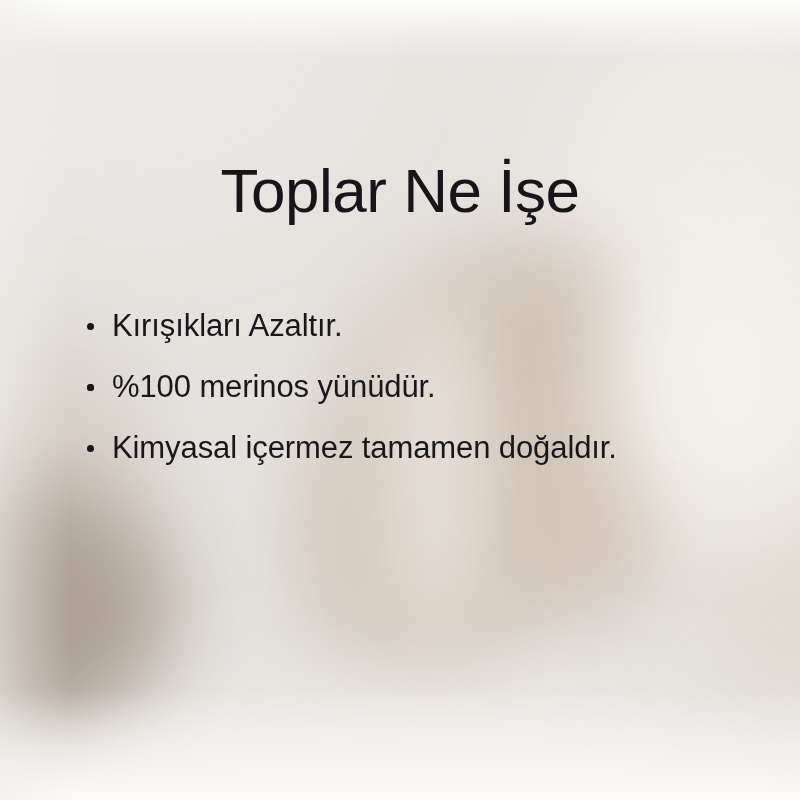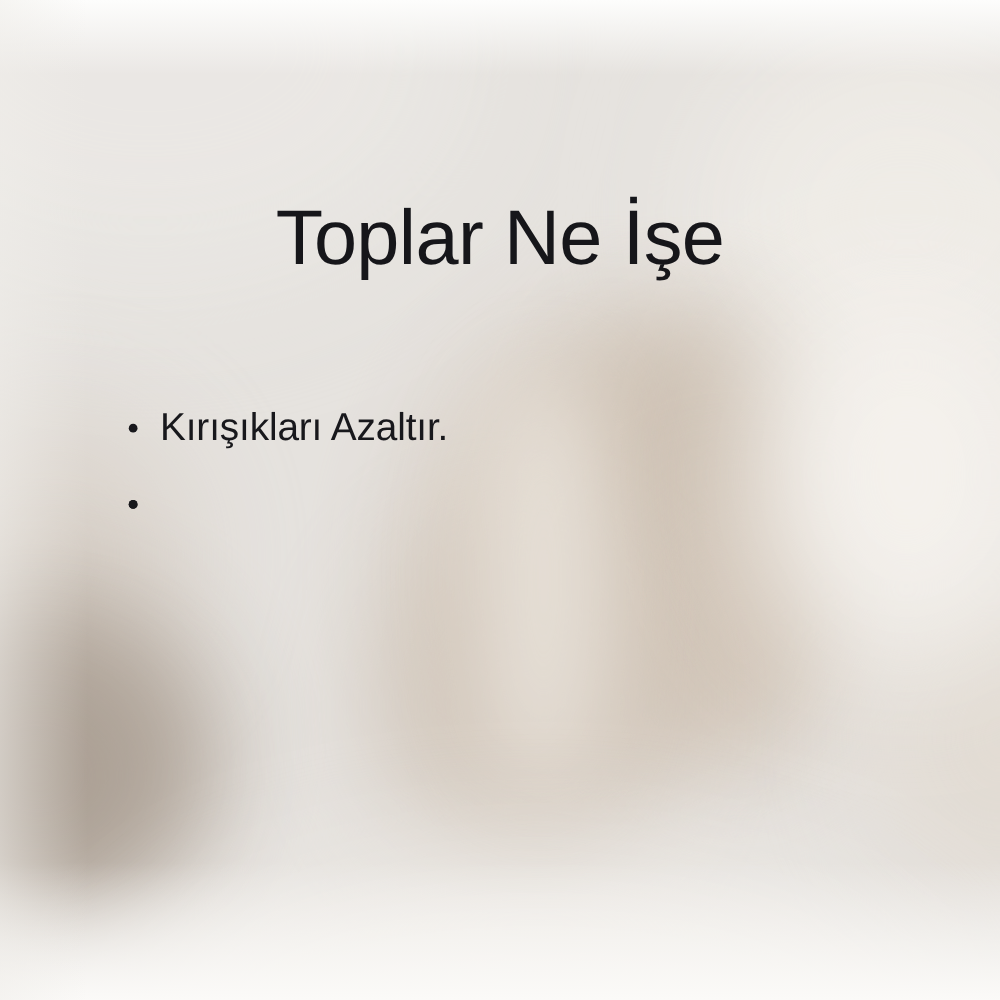--- a/index.html
+++ b/index.html
@@ -181,21 +181,21 @@
     letter-spacing: -0.5px;
     color: #16161a;
   }
   .title .line { display: block; }
 
   .bullet-list {
     position: absolute;
     left: 84px;
     top: 303px;
     width: 640px;
-    margin: 16px;
+    margin: 0;
     padding: 0;
     list-style: none;
   }
   .bullet-item {
     position: relative;
     padding-left: 28px;
     margin: 0 0 14.5px 0;
     font-size: 31px;
     line-height: 46.5px;
     font-weight: 400;
@@ -248,17 +248,22 @@
     <ul class="bullet-list">
       <li class="bullet-item">
         <span class="bullet-dot"></span>
         <span>Kırışıkları Azaltır.</span>
       </li>
       <li class="bullet-item">
         <span class="bullet-dot"></span>
       </li>
       <li class="bullet-item">
         <span class="bullet-dot"></span>
+        <span>%100 merinos yünüdür.</span>
+      </li>
+      <li class="bullet-item">
+        <span class="bullet-dot"></span>
+        <span>Kimyasal içermez tamamen doğaldır.</span>
       </li>
     </ul>
 
   </div>
 </div>
 
 </body></html>

